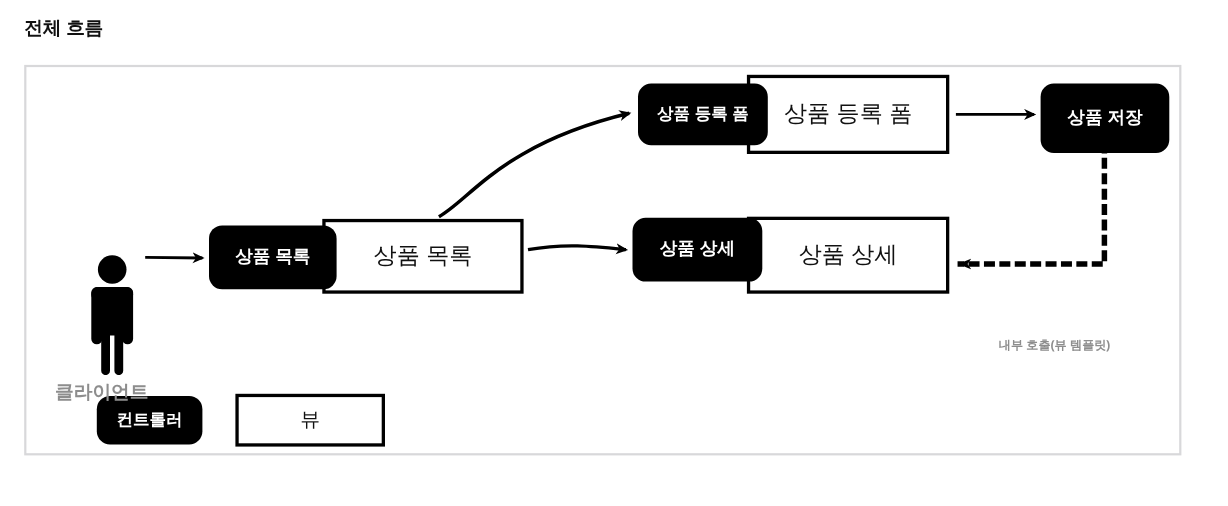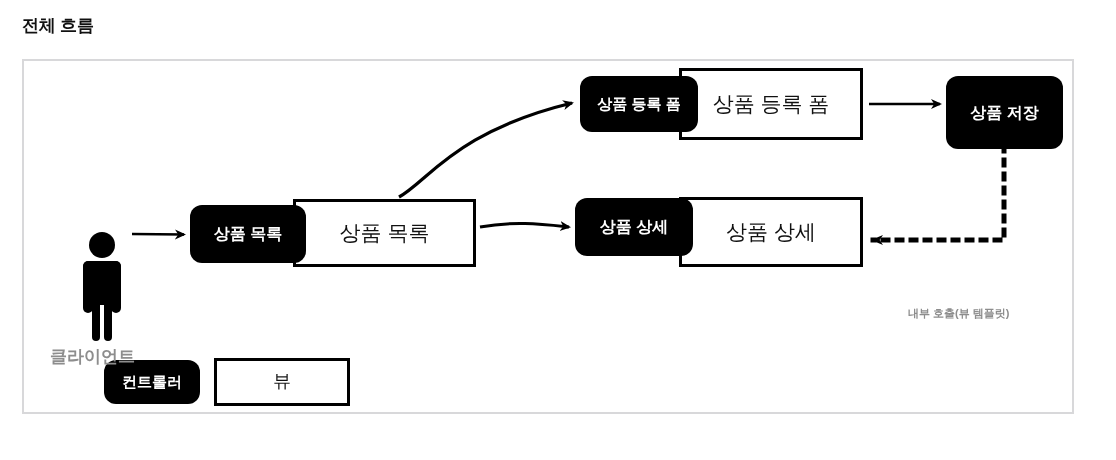--- a/index.html
+++ b/index.html
@@ -84,28 +84,28 @@
     position: absolute;
     left: 50px;
     top: 170px;
     width: 56px;
     height: 110px;
     z-index: 3;
   }
   
   #node-form-controller { left: 556px; top: 15px; width: 118px; height: 56px; font-size: 15px; }
   #node-form-view       { left: 655px; top:  7px; width: 184px; height: 72px; font-size: 21px; }
-  #node-save-controller { left: 922px; top: 15px; width: 117px; height: 73px; font-size: 16px; }
+  #node-save-controller { left: 922px; top: 15px; width: 117px; height: 63px; font-size: 16px; }
   
   #node-list-controller   { left: 166px; top: 144px; width: 116px; height: 58px; font-size: 16px; }
   #node-list-view         { left: 269px; top: 138px; width: 183px; height: 68px; font-size: 21px; }
   #node-detail-controller { left: 551px; top: 137px; width: 118px; height: 58px; font-size: 16px; }
   #node-detail-view       { left: 655px; top: 136px; width: 184px; height: 70px; font-size: 21px; }
   
-  #legend-controller { left:  80px; top: 299px; width: 96px; height: 44px; font-size: 15px; }
+  #legend-controller { left:  64px; top: 299px; width: 96px; height: 44px; font-size: 15px; }
   #legend-view       { left: 190px; top: 297px; width: 136px; height: 48px; font-size: 18px; }
 </style>
 </head>
 <body>
 
 <div id="page-title">전체 흐름</div>
 
 <div id="diagram-frame">
 
   <svg id="diagram-canvas" viewBox="0 0 1052 355" xmlns="http://www.w3.org/2000/svg">

